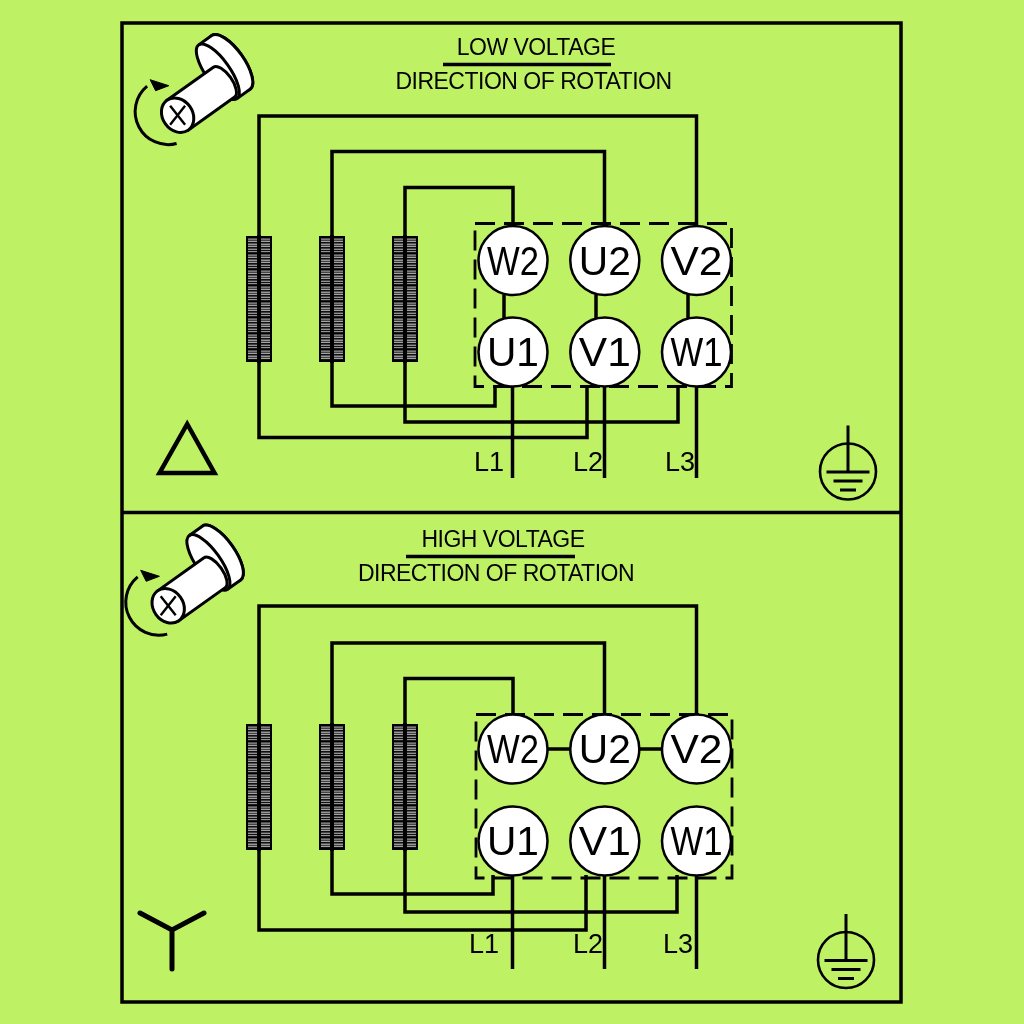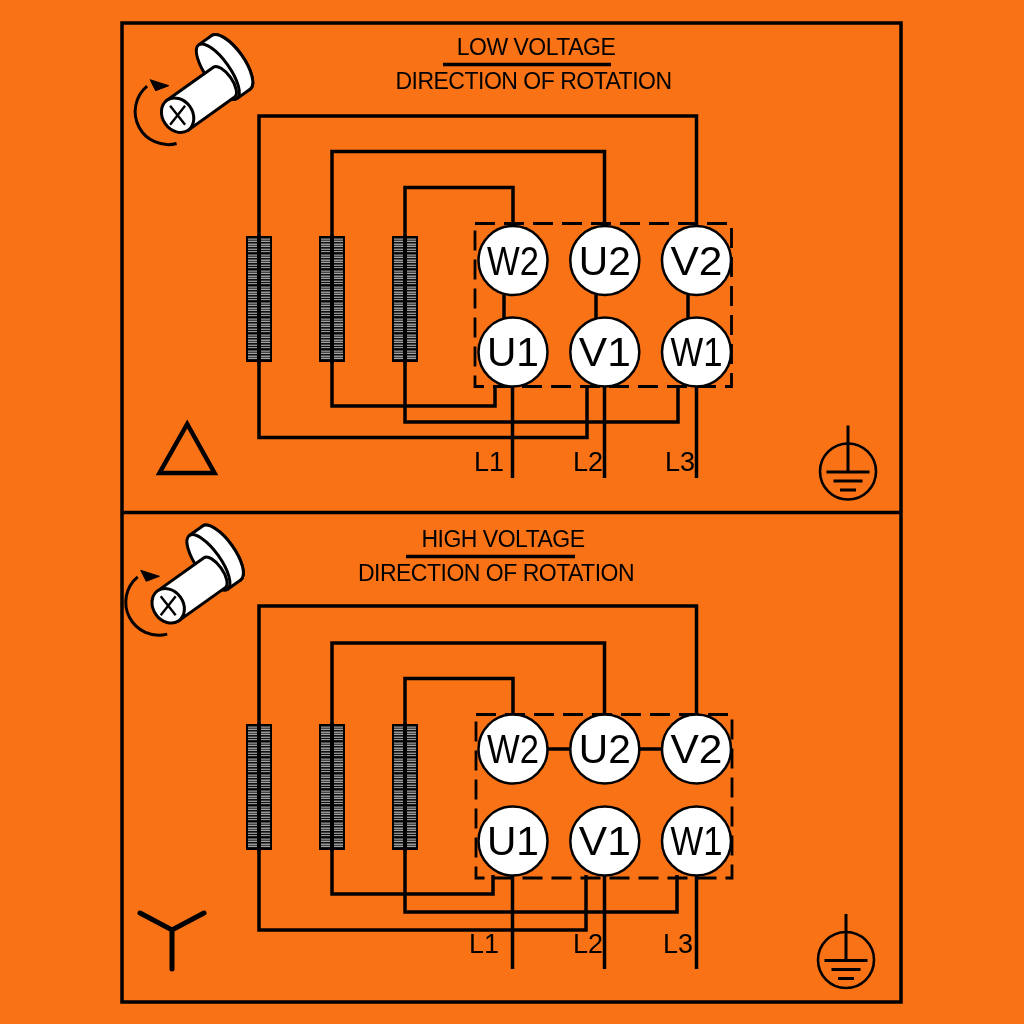--- a/index.html
+++ b/index.html
@@ -1,20 +1,20 @@
 <!DOCTYPE html>
 <html><head>
 <meta charset="utf-8">
 <style>
   html, body { margin: 0; padding: 0; background: #ffffff; }
   .page {
     position: relative;
     width: 1024px;
     height: 1024px;
-    background: #f97316;
+    background: #bef264;
     font-family: "Liberation Sans", sans-serif;
   }
   svg { display: block; }
   text { fill: #000000; }
   .title-text { font-size: 23px; letter-spacing: -0.5px; }
   .terminal-text { font-size: 40px; }
   .line-label { font-size: 27px; }
 </style>
 </head>
 <body>

